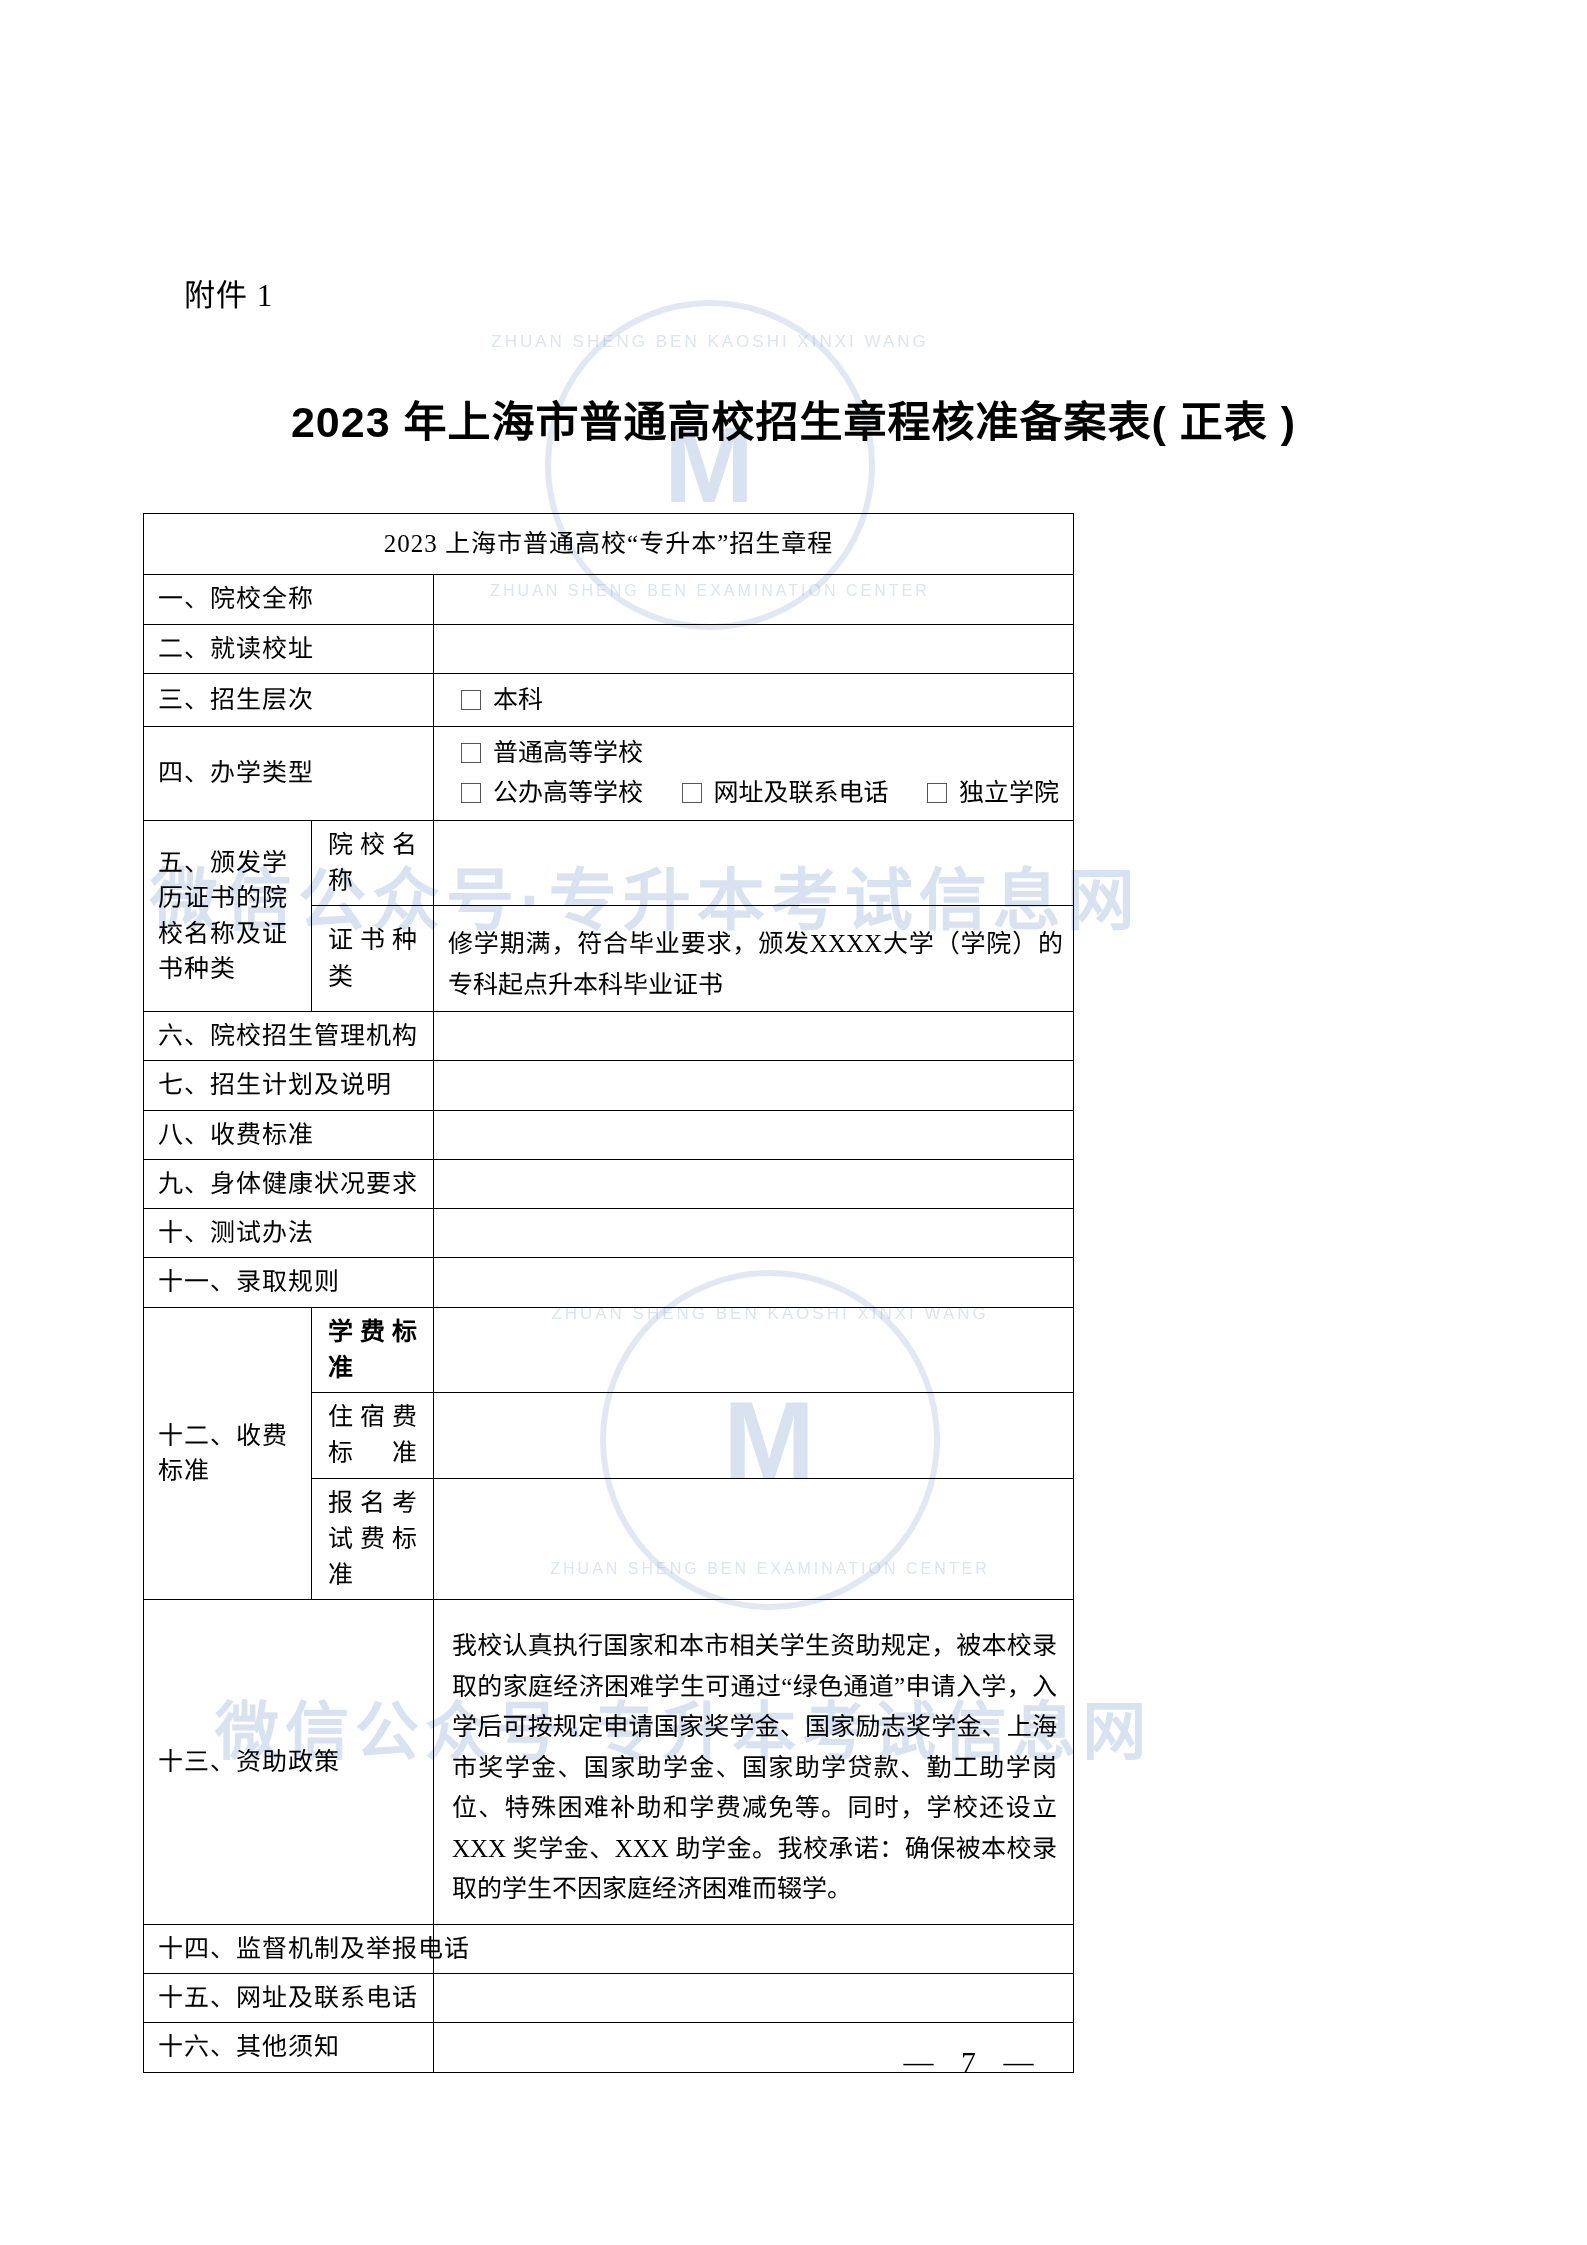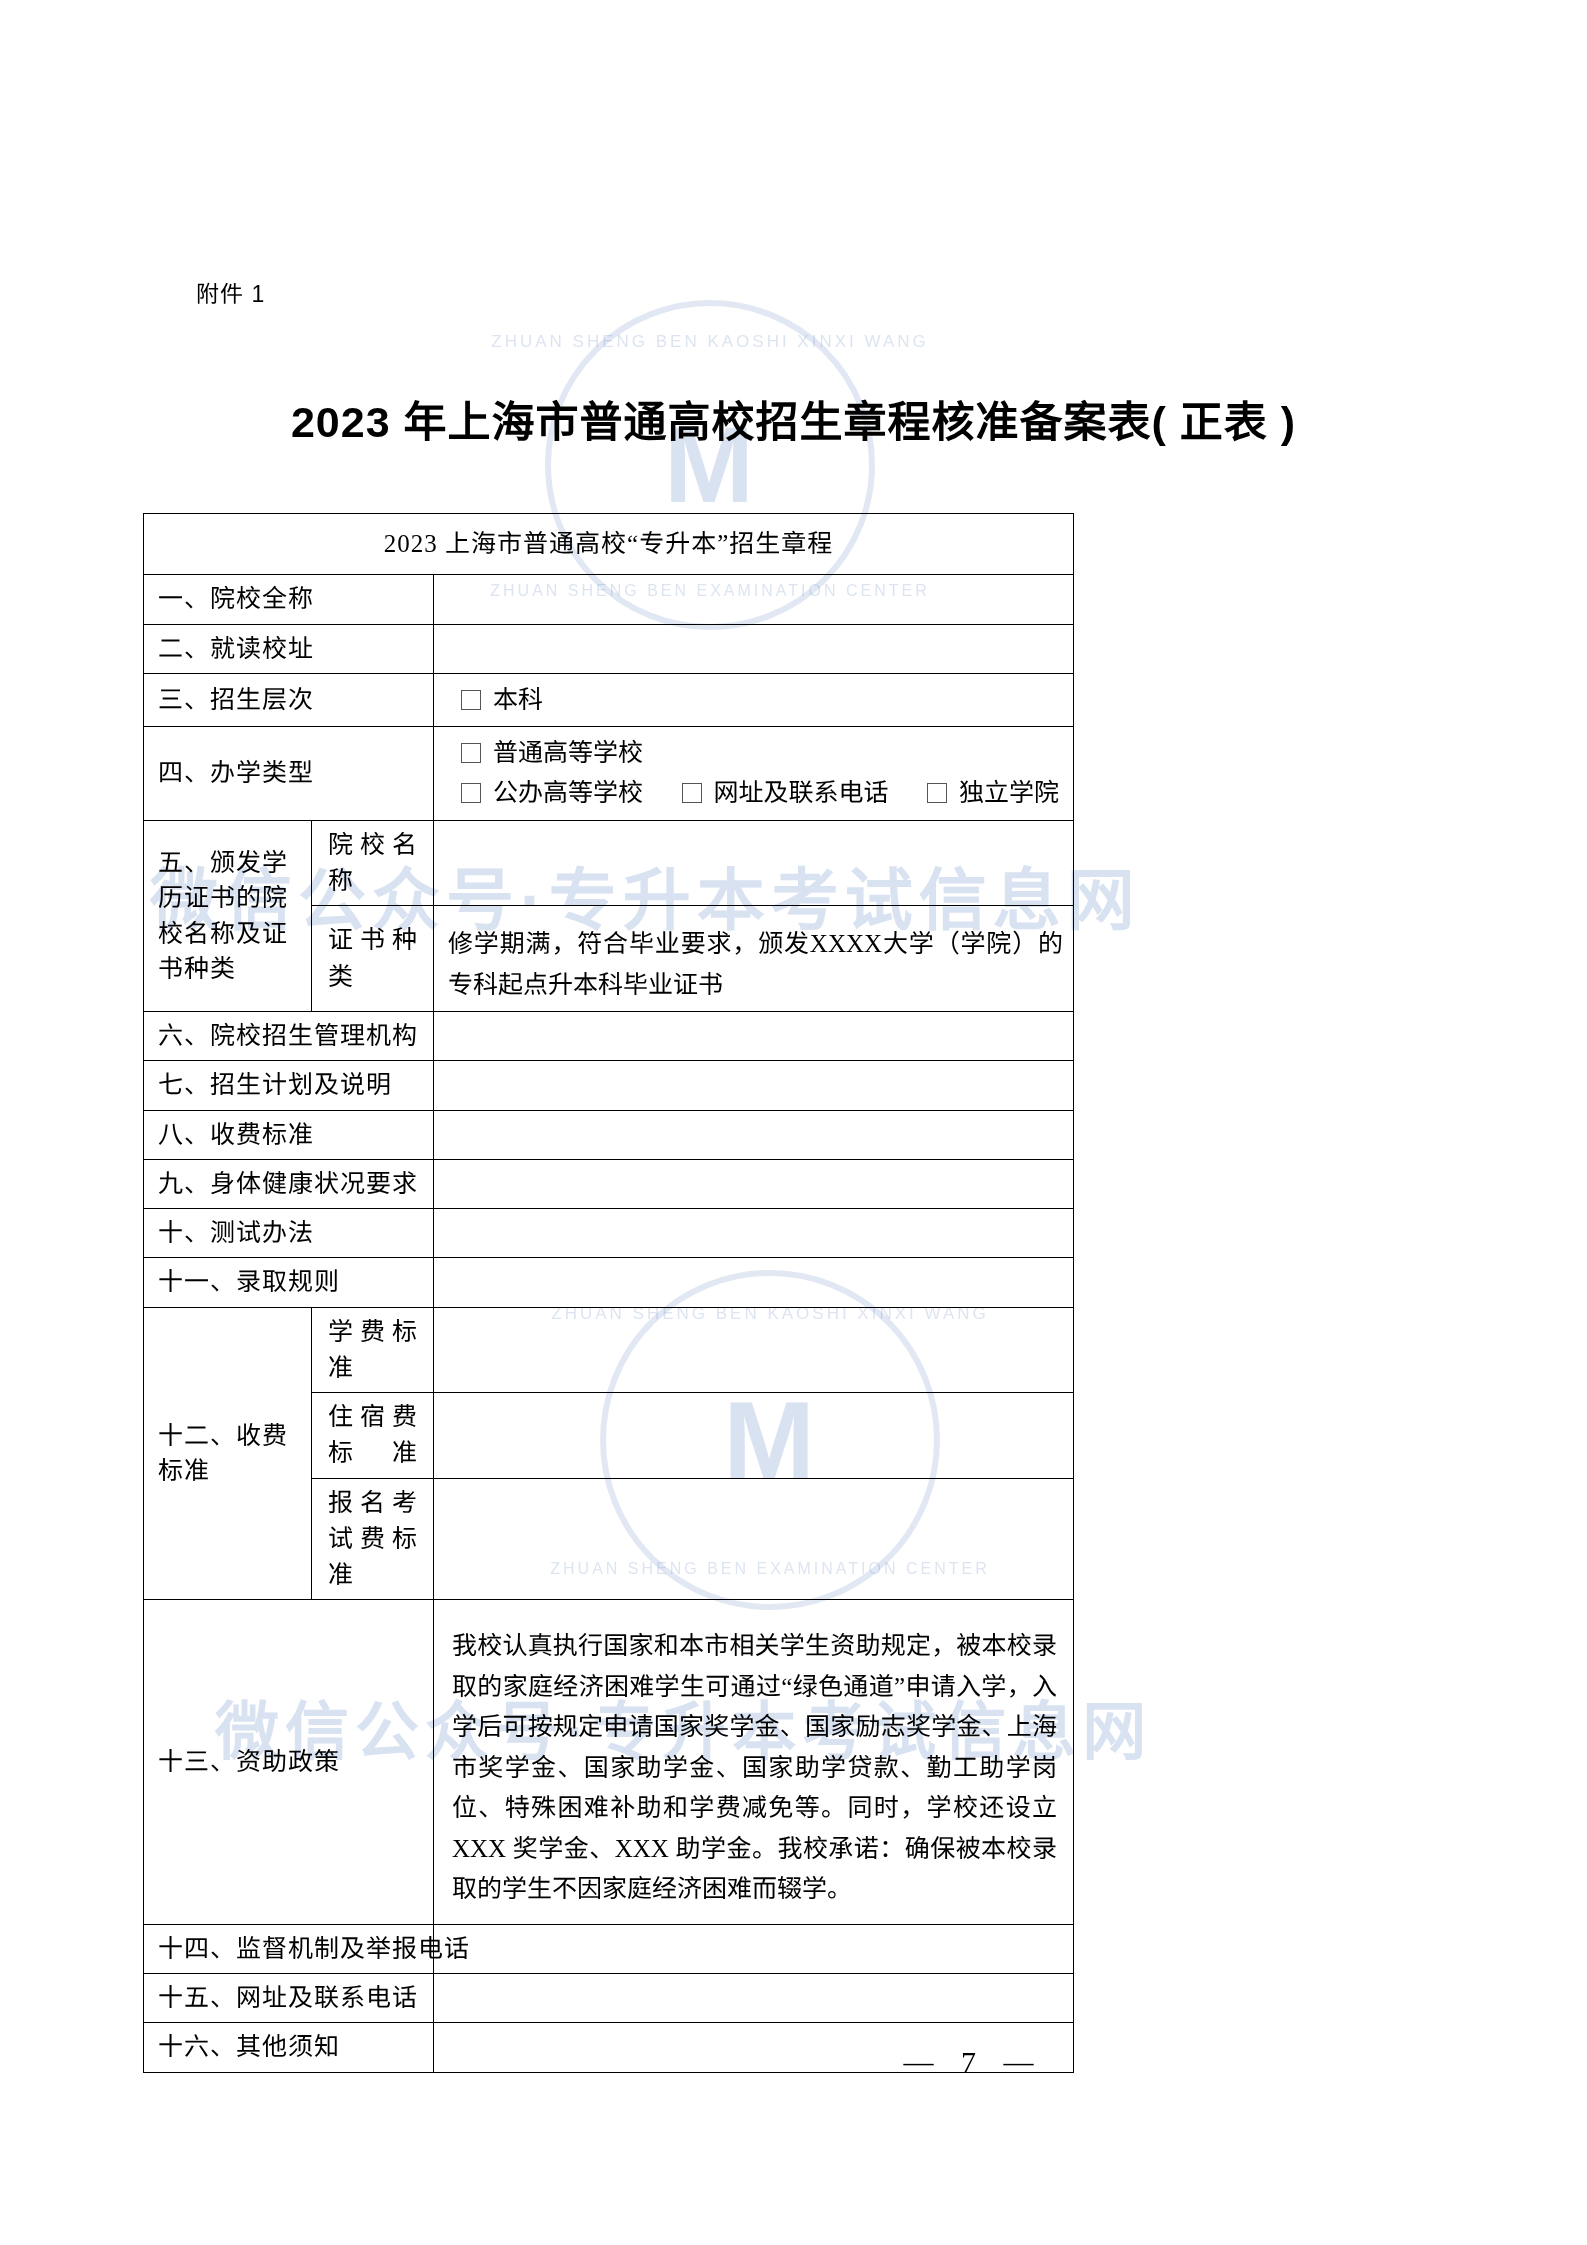--- a/index.html
+++ b/index.html
@@ -78,24 +78,24 @@
   .wm-band-b { left: 215px; top: 1680px; font-size: 64px; letter-spacing: 6px; }
 
   
   .content {
     position: relative;
     z-index: 2;
   }
 
   .attachment-label {
     position: absolute;
-    left: 196px;
+    left: 184px;
     top: 292px;
-    font-family: Liberation Sans, sans-serif;
-    font-size: 23px;
+    font-family: Liberation Serif, serif;
+    font-size: 31px;
     letter-spacing: 1px;
     transform: translateY(-50%);
   }
 
   .doc-title {
     position: absolute;
     left: 0;
     right: 0;
     top: 418px;
     transform: translateY(-50%);
@@ -299,21 +299,21 @@
         </tr>
         <tr>
           <td colspan="2" class="label-cell">十一、录取规则</td>
           <td class="value-cell"></td>
         </tr>
 
         <tr>
           <td rowspan="3" class="label-cell" style="white-space:normal; line-height:1.42;">
             <span>十二、收费标准</span>
           </td>
-          <td style="height:52px;">
+          <td style="height:52px;font-weight:bold;">
             <span class="spread">学费标准</span>
           </td>
           <td class="value-cell"></td>
         </tr>
         <tr>
           <td style="height:52px;">
             <span class="spread">住宿费标准</span>
           </td>
           <td class="value-cell"></td>
         </tr>

